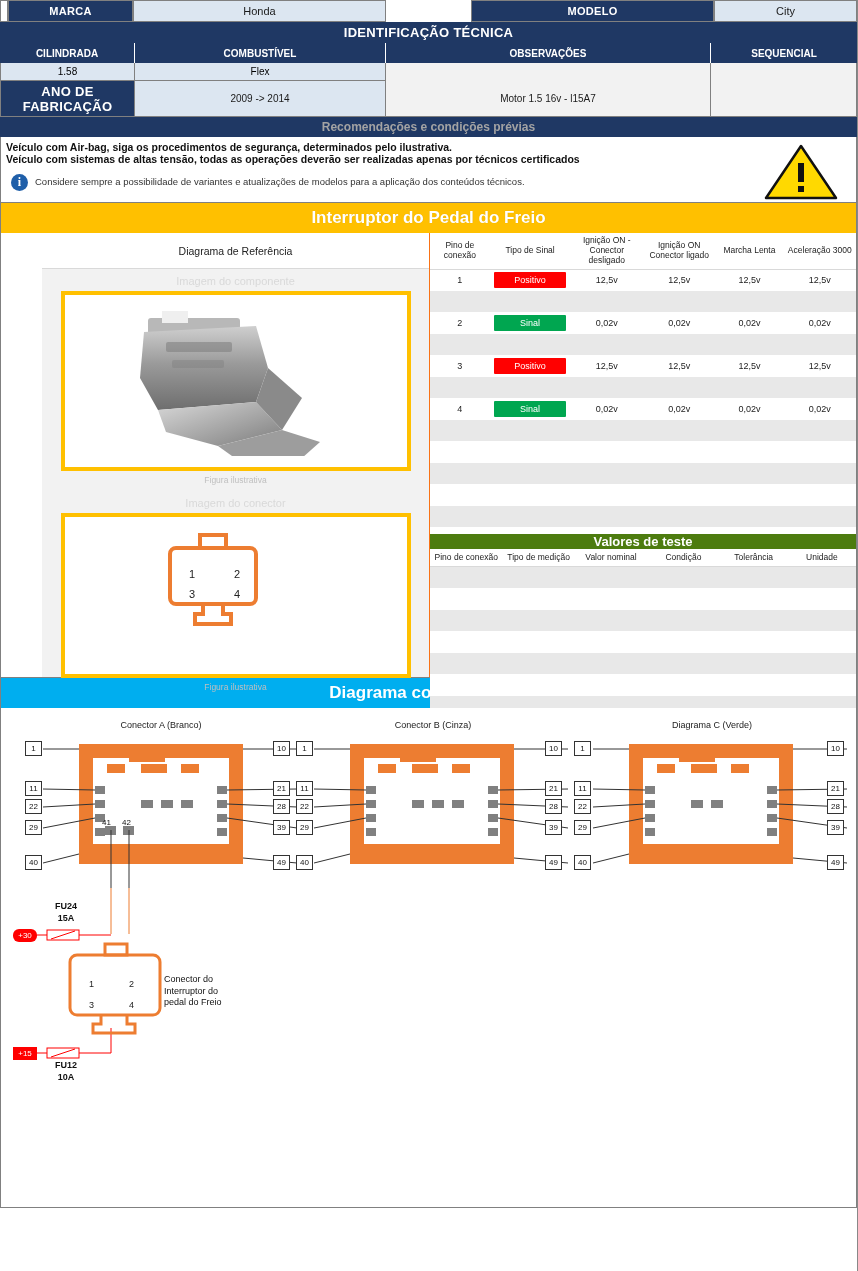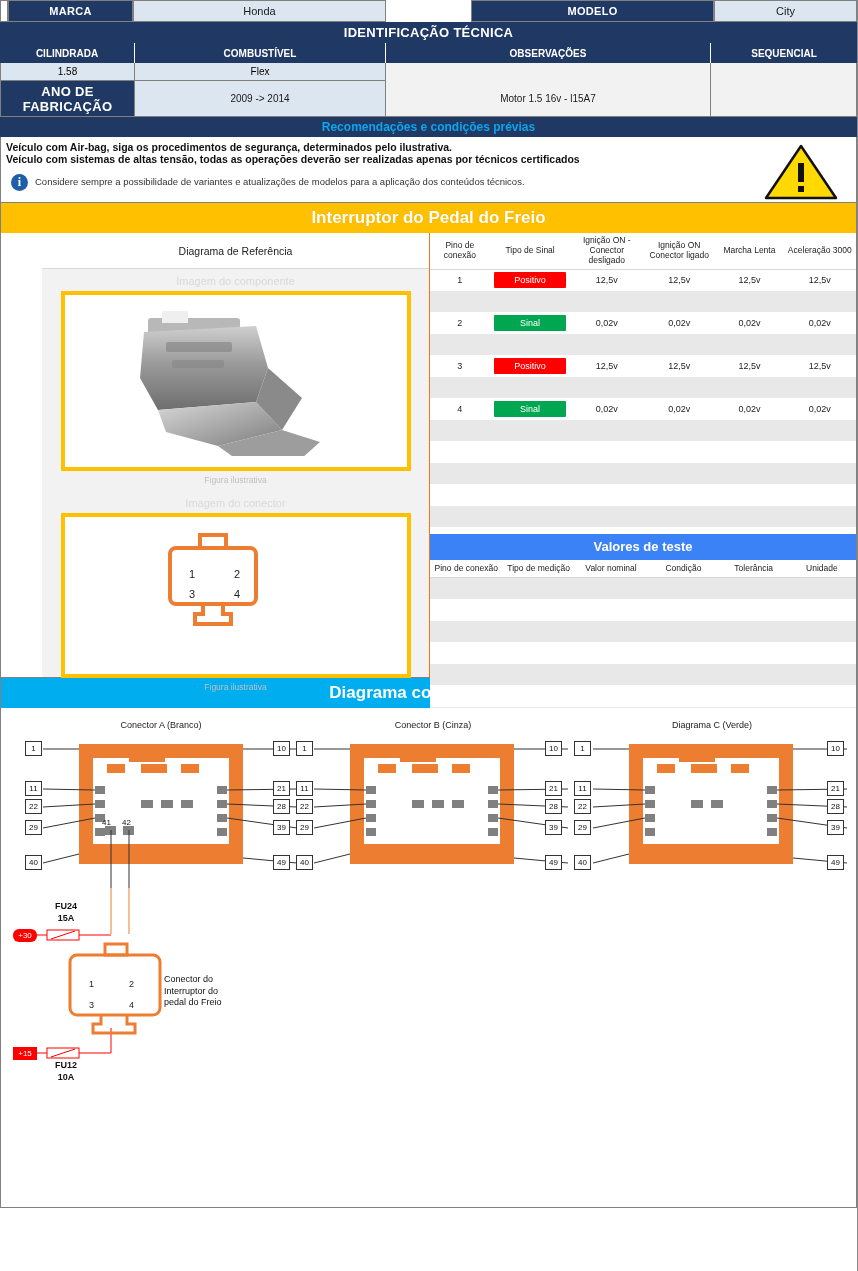--- a/index.html
+++ b/index.html
@@ -86,21 +86,21 @@
   }
 
   .row-fab {
     display: flex;
     height: 36px;
   }
 
   .recom-title {
     height: 20px;
     background: #1f3864;
-    color: #0ea5e9;
+    color: #a3a3a3;
     font-weight: bold;
     font-size: 12px;
     display: flex;
     align-items: center;
     justify-content: center;
   }
   .recom-body {
     height: 66px;
     position: relative;
     border-bottom: 1px solid #808080;
@@ -238,22 +238,22 @@
     padding: 3px 0;
     color: #ffffff;
     font-size: 9px;
     border-radius: 1px;
   }
   .tag.pos { background: #ff0000; }
   .tag.sig { background: #00a650; }
 
   .valores-title {
     margin-top: 6px;
-    height: 26px;
-    background: #3b82f6;
+    height: 15px;
+    background: #4d7c0f;
     color: #ffffff;
     font-weight: bold;
     font-size: 13px;
     display: flex;
     align-items: center;
     justify-content: center;
   }
   table.valores {
     width: 100%;
     border-collapse: collapse;

